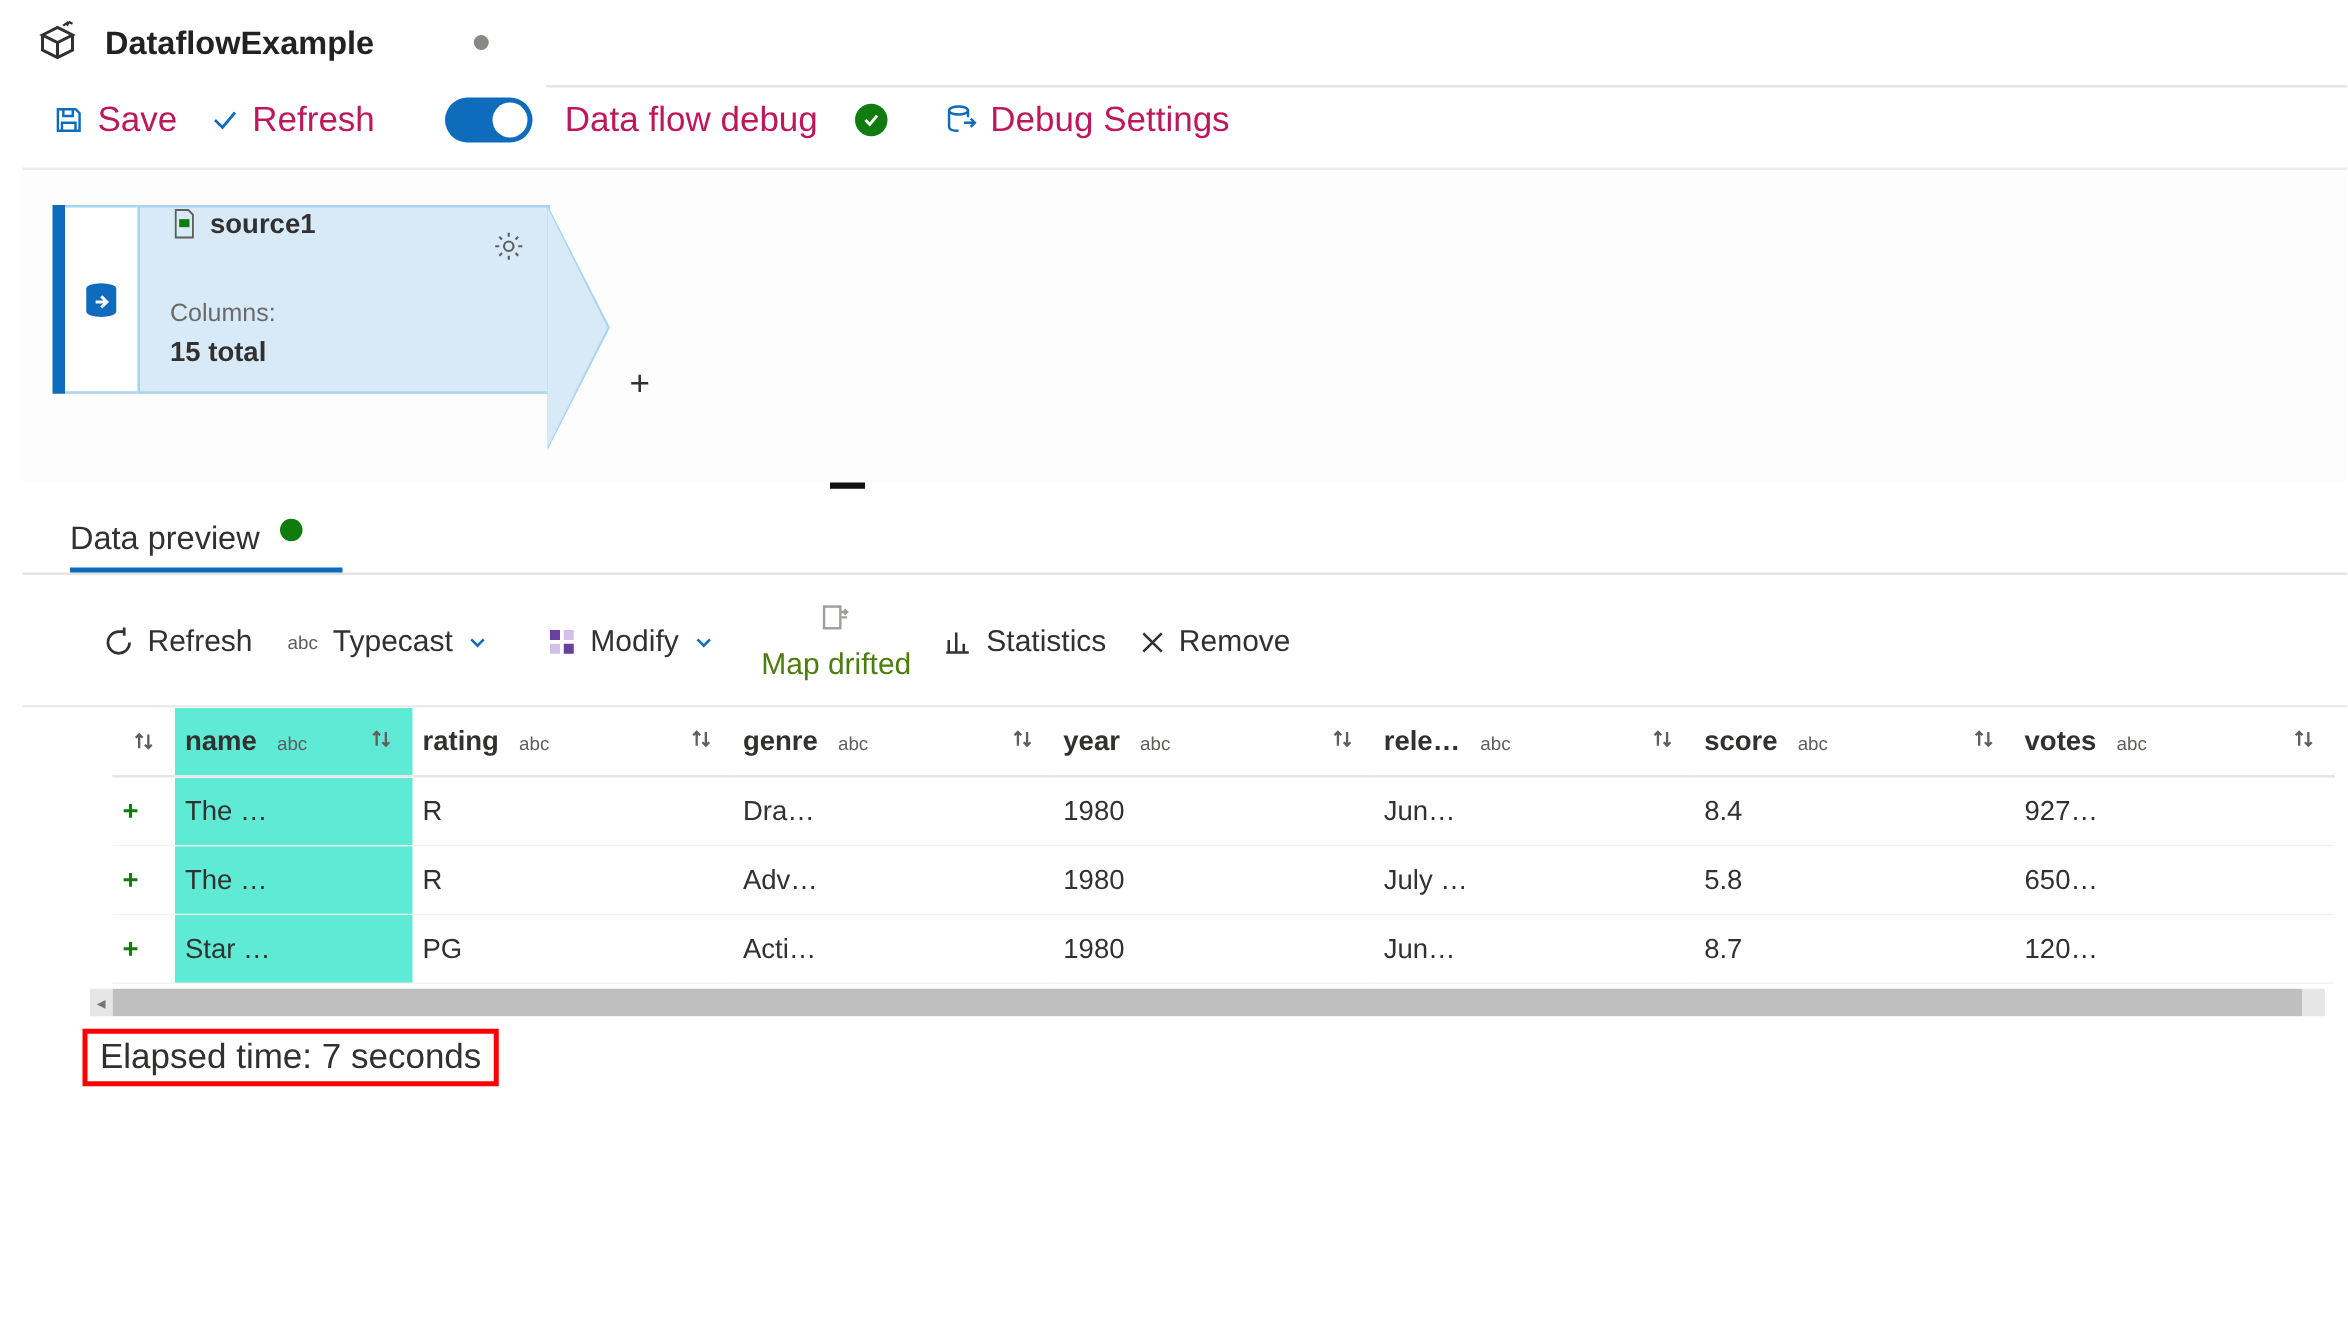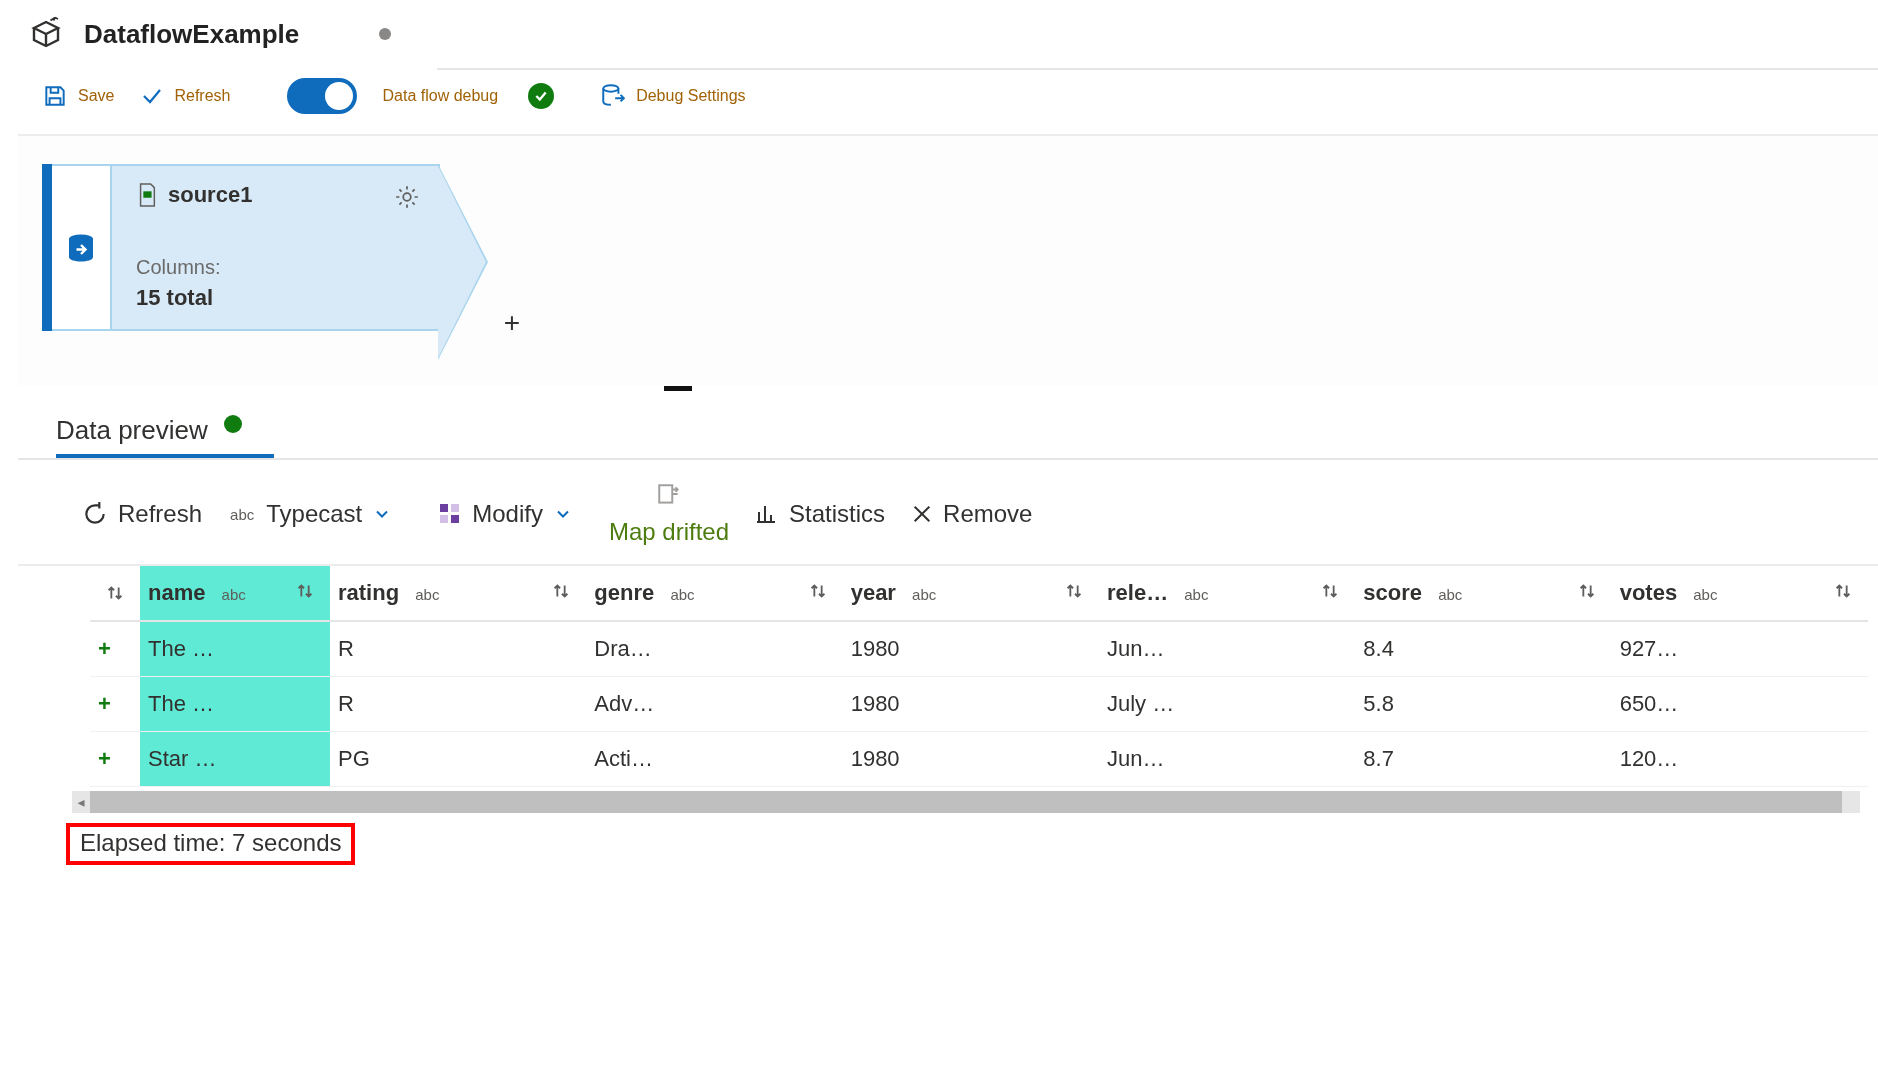--- a/index.html
+++ b/index.html
@@ -46,22 +46,22 @@
     display: flex;
     align-items: center;
     gap: 26px;
     padding: 22px 0 20px 24px;
     border-bottom: 2px solid #ececec;
   }
   .tb-item {
     display: flex;
     align-items: center;
     gap: 10px;
-    font-size: 16px;
-    color: #a16207;
+    font-size: 28px;
+    color: #be185d;
     cursor: pointer;
     text-align: center;
   }
   .tb-item .ic { color: #0f6cbd; display: inline-flex; }
   .toggle {
     width: 70px; height: 36px; border-radius: 18px;
     background: #0f6cbd; position: relative; cursor: pointer;
     margin-left: 30px;
   }
   .toggle .knob {
@@ -88,21 +88,21 @@
   .side-icon {
     width: 58px; background: #fff;
     border-top: 2px solid #a9d4ee;
     border-bottom: 2px solid #a9d4ee;
     display: flex; align-items: center; justify-content: center;
   }
   .node-body {
     position: relative;
     background: #d8eaf7;
     border: 2px solid #a9d4ee;
-    padding: 16px 60px 18px 24px;
+    padding: 0 60px 18px 24px;
     min-width: 330px;
   }
   .node-body .label {
     font-weight: 700; color: #323130; font-size: 22px;
     display: flex; align-items: center; gap: 10px;
   }
   .node-gear { position: absolute; right: 18px; top: 18px; color: #605e5c; cursor: pointer;}
   .node-cols-lbl { color: #6a6a6a; margin-top: 48px; font-size: 20px;}
   .node-cols { font-weight: 700; font-size: 22px; margin-top: 6px;}
   .arrow-right { position: relative; width: 52px;}
@@ -210,21 +210,21 @@
   }
   .hscroll .right-cap {
     position:absolute; right:-18px; top:0; width:18px; height:22px; background:#e6e6e6;
   }
 
   .elapsed {
     display:inline-block;
     margin: 10px 5px 0 48px;
     border: 4px solid #ff0000;
     padding: 2px 10px 4px 10px;
-    font-size: 24px;
+    font-size: 28px;
   }
 
   svg { display:block; }
 </style>
 </head>
 <body>
 
 <div class="page">
 
   

